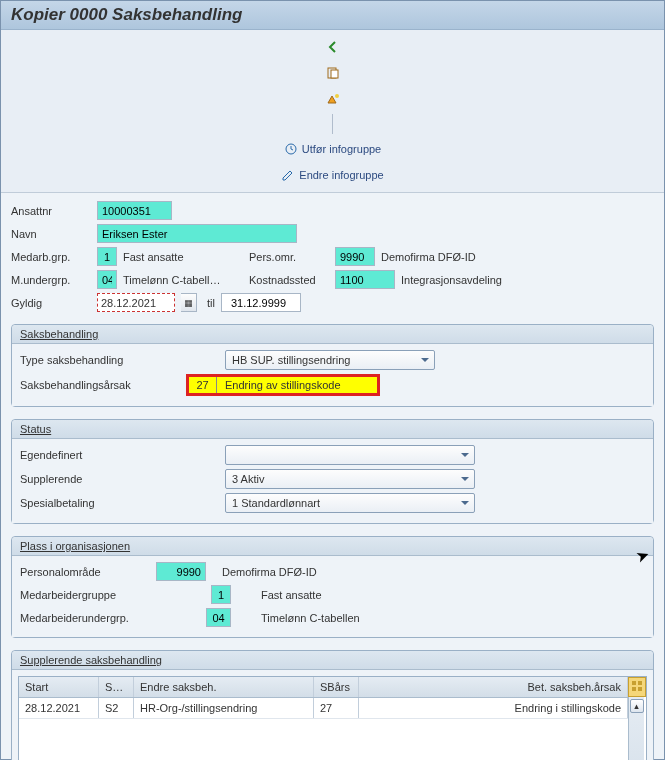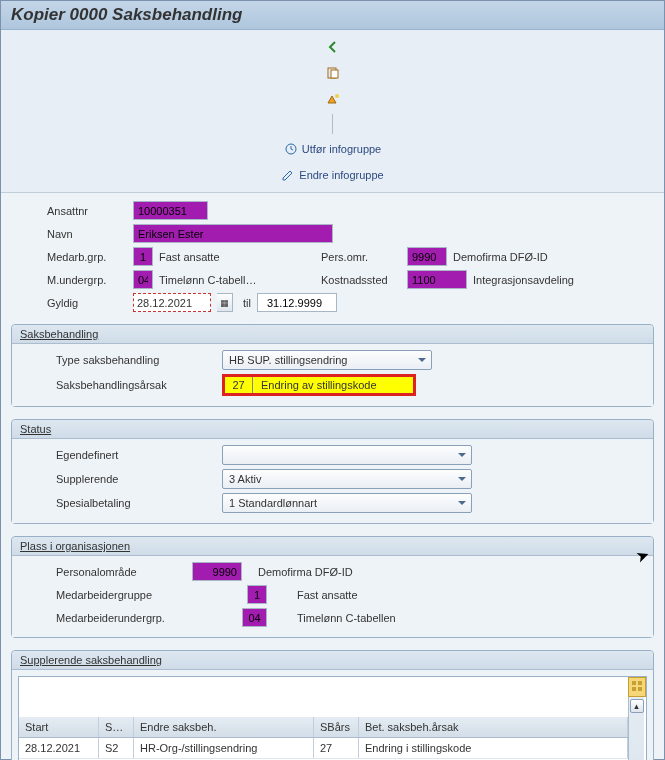--- a/index.html
+++ b/index.html
@@ -66,32 +66,31 @@
     padding: 8px 10px;
   }
   .row {
     display: flex;
     align-items: center;
     margin-bottom: 4px;
     gap: 6px;
   }
   .label {
     color: #333;
-    margin-left: 36px;
   }
   .lbl-80 { width: 80px; }
   .lbl-130 { width: 130px; }
   .input {
     background: #fff;
     border: 1px solid #a8b6c6;
     padding: 2px 4px;
     height: 19px;
     font: inherit;
   }
-  .input.ro { background: #a21caf; }
+  .input.ro { background: #5eead4; }
   .panel {
     border: 1px solid #9ab0c6;
     border-radius: 4px;
     margin-top: 12px;
     background: #f2f6fa;
   }
   .panel-header {
     background: linear-gradient(to bottom,#dde7f0,#cfdce8);
     padding: 3px 8px;
     border-bottom: 1px solid #aabccd;
@@ -107,20 +106,21 @@
     background: linear-gradient(to bottom,#fdfdfd,#eaeff5);
     border: 1px solid #8aa0b8;
     border-radius: 2px;
     height: 20px;
     padding: 0 24px 0 6px;
     position: relative;
     display: inline-flex;
     align-items: center;
     cursor: pointer;
     color: #333;
+    margin-left: 39px;
   }
   .select::after {
     content: "";
     position: absolute;
     right: 5px;
     top: 7px;
     border: 4px solid transparent;
     border-top-color: #4c6a8e;
   }
   .highlight-box {
@@ -163,21 +163,20 @@
     background: linear-gradient(to bottom,#fdfdfd,#e0e6ed);
   }
   .table-host {
     border: 1px solid #9ab0c6;
     background: #fff;
   }
   .thead {
     display: flex;
     background: linear-gradient(to bottom,#e5ecf3,#d3dee8);
     border-bottom: 1px solid #aabccd;
-    margin-top: 40px;
   }
   .th, .td {
     padding: 4px 6px;
     border-right: 1px solid #c2cedb;
     overflow: hidden;
     white-space: nowrap;
     text-overflow: ellipsis;
   }
   .th.cfg {
     width: 18px;
@@ -186,21 +185,21 @@
     text-align: center;
     padding: 2px 0;
     flex: none;
   }
   .tbody { display: flex; flex-direction: column; }
   .tr { display: flex; border-bottom: 1px solid #e0e6ed; }
   .col-start { width: 80px; }
   .col-sa { width: 35px; }
   .col-type { width: 180px; }
   .col-sbars { width: 45px; }
-  .col-bet { flex: 1; }
+  .col-bet { flex: 1; text-align: right; }
   .hscroll {
     display: flex;
     align-items: center;
     justify-content: space-between;
     border-top: 1px solid #aabccd;
     background: linear-gradient(to bottom,#e5ecf3,#d8e2ec);
     height: 18px;
     padding: 0 2px;
   }
   .hbtn {

